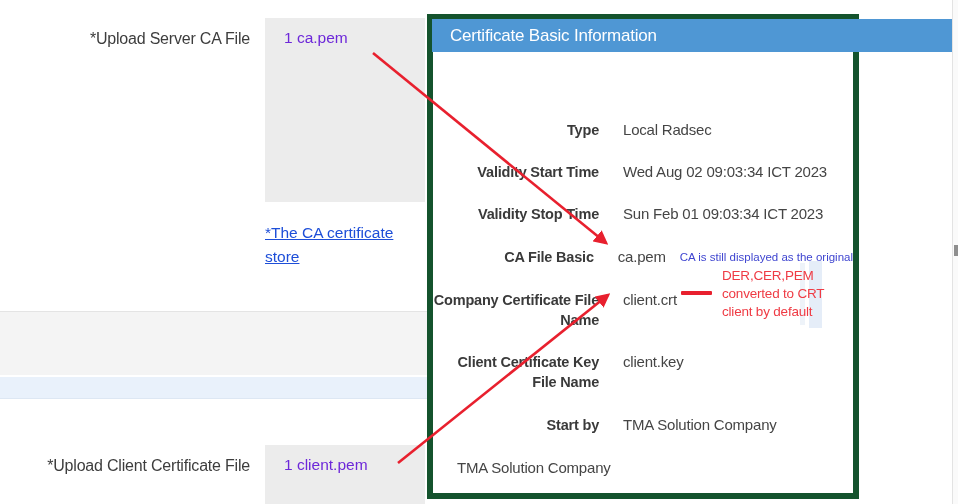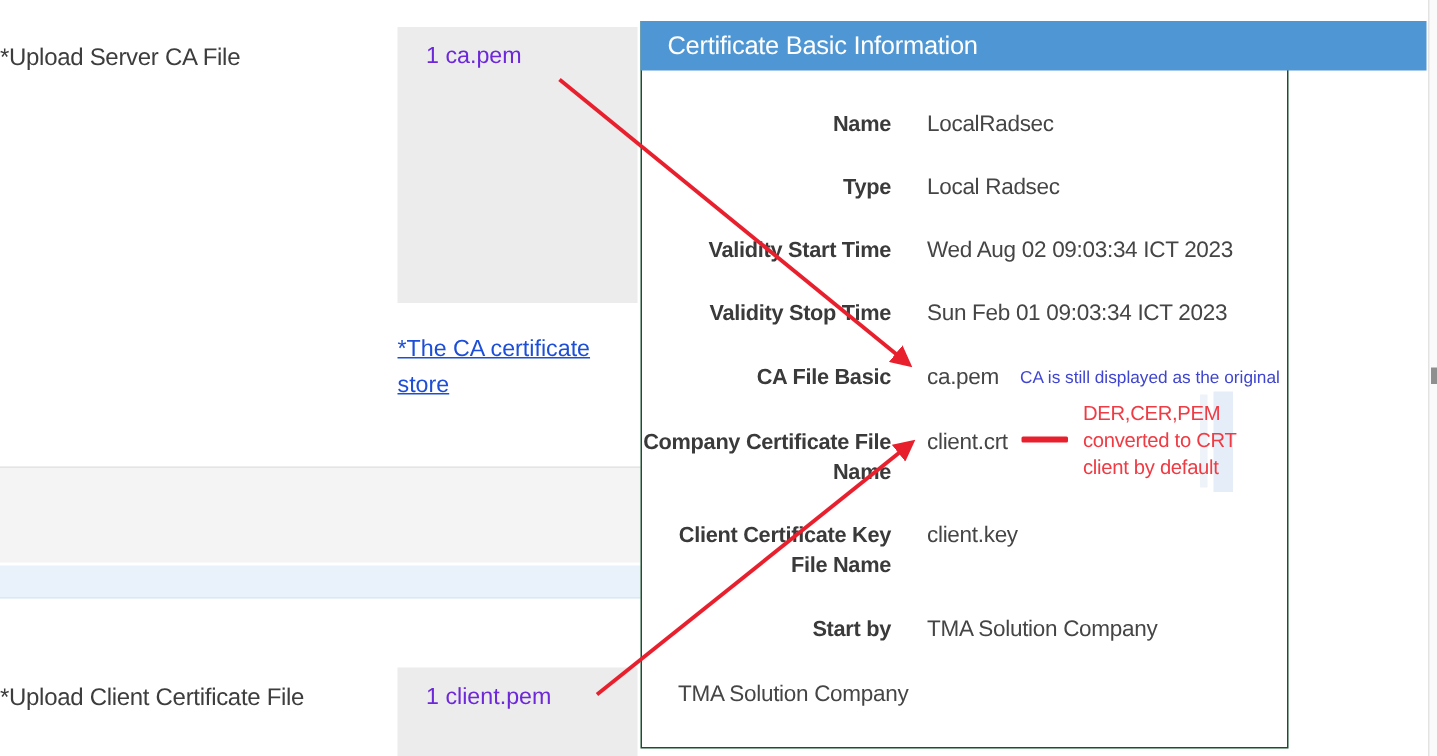--- a/index.html
+++ b/index.html
@@ -9,21 +9,21 @@
     font-family:"Liberation Sans", sans-serif;
     background:#ffffff;
     overflow:hidden;
     color:#3d3d3d;
   }
 
   
   .left-page { position:absolute; inset:0; z-index:1; }
 
   .form-label {
-    position:absolute; left:0; width:250px; 
+    position:absolute; left:0; width:250px; text-align:right;
     font-size:16px; color:#3d3d3d; letter-spacing:-0.2px;
   }
   .form-label.server { top:30px; }
   .form-label.client { top:457px; }
 
   .file-box {
     position:absolute; left:265px; width:160px; background:#ececec;
     font-size:15.5px; color:#6d28d9;
   }
   .file-box.server { top:18px; height:184px; }
@@ -40,21 +40,21 @@
     background:#f4f4f4; border-top:1px solid #e4e4e4;
   }
   .band-blue {
     position:absolute; left:0; top:377px; width:428px; height:22px;
     background:#e9f1fb; border-bottom:1px solid #dde7f3;
   }
 
   
   .dialog {
     position:absolute; left:427px; top:14px; width:432px; height:485px;
-    background:#ffffff; border:1px solid #14532d; z-index:5;
+    background:#ffffff; border:6px solid #14532d; z-index:5;
   }
   .dialog-header {
     position:absolute; left:-1px; top:-1px; width:524px; height:33px;
     background:#4f97d4; color:#ffffff;
     font-size:17px; line-height:33px; padding-left:18px;
     letter-spacing:-0.2px;
   }
   .f-row { position:absolute; left:0; width:100%; display:flex; align-items:flex-start; }
   .f-label {
     width:166px; text-align:right; font-weight:700; font-size:14.5px;
@@ -124,24 +124,20 @@
   <div class="form-label client">*Upload Client Certificate File</div>
 
   <div class="file-box client">
     <span class="file-name">1 client.pem</span>
   </div>
 </div>
 
 <div class="dialog">
   <div class="dialog-header">Certificate Basic Information</div>
 
-  <div class="f-row row-name">
-    <div class="f-label">Name</div>
-    <div class="f-value">LocalRadsec</div>
-  </div>
 
   <div class="f-row row-type">
     <div class="f-label">Type</div>
     <div class="f-value">Local Radsec</div>
   </div>
 
   <div class="f-row row-vstart">
     <div class="f-label">Validity Start Time</div>
     <div class="f-value">Wed Aug 02 09:03:34 ICT 2023</div>
   </div>

